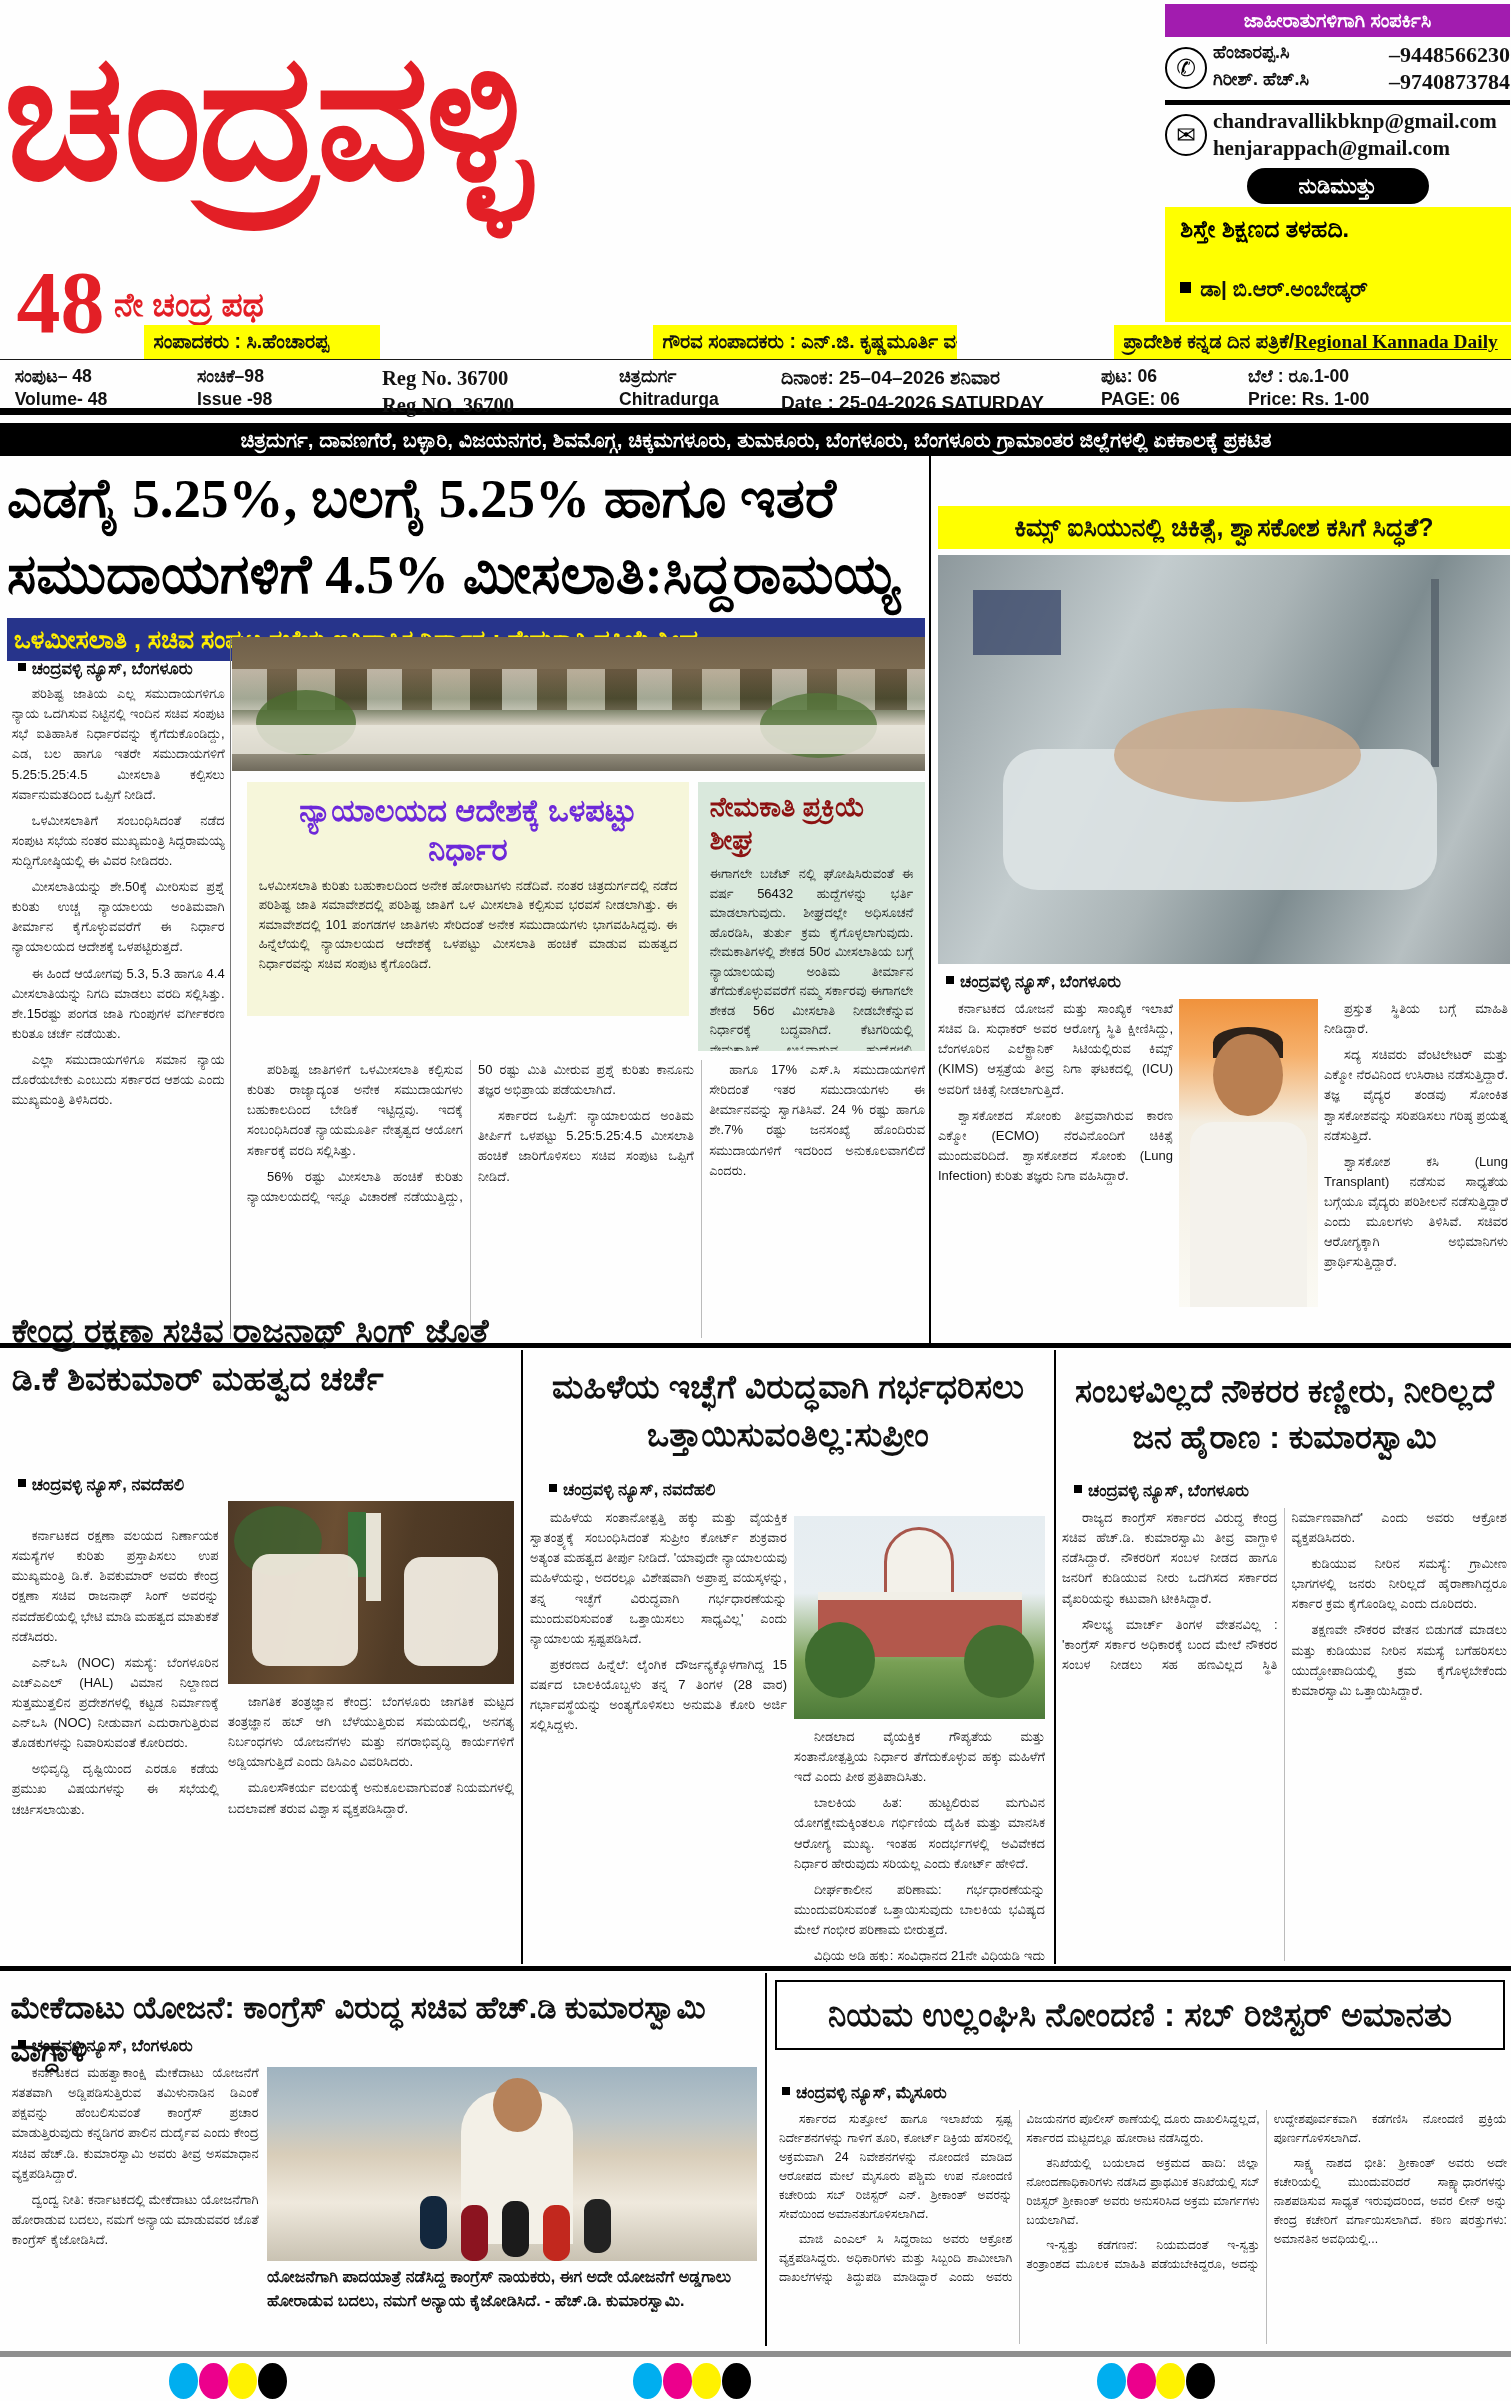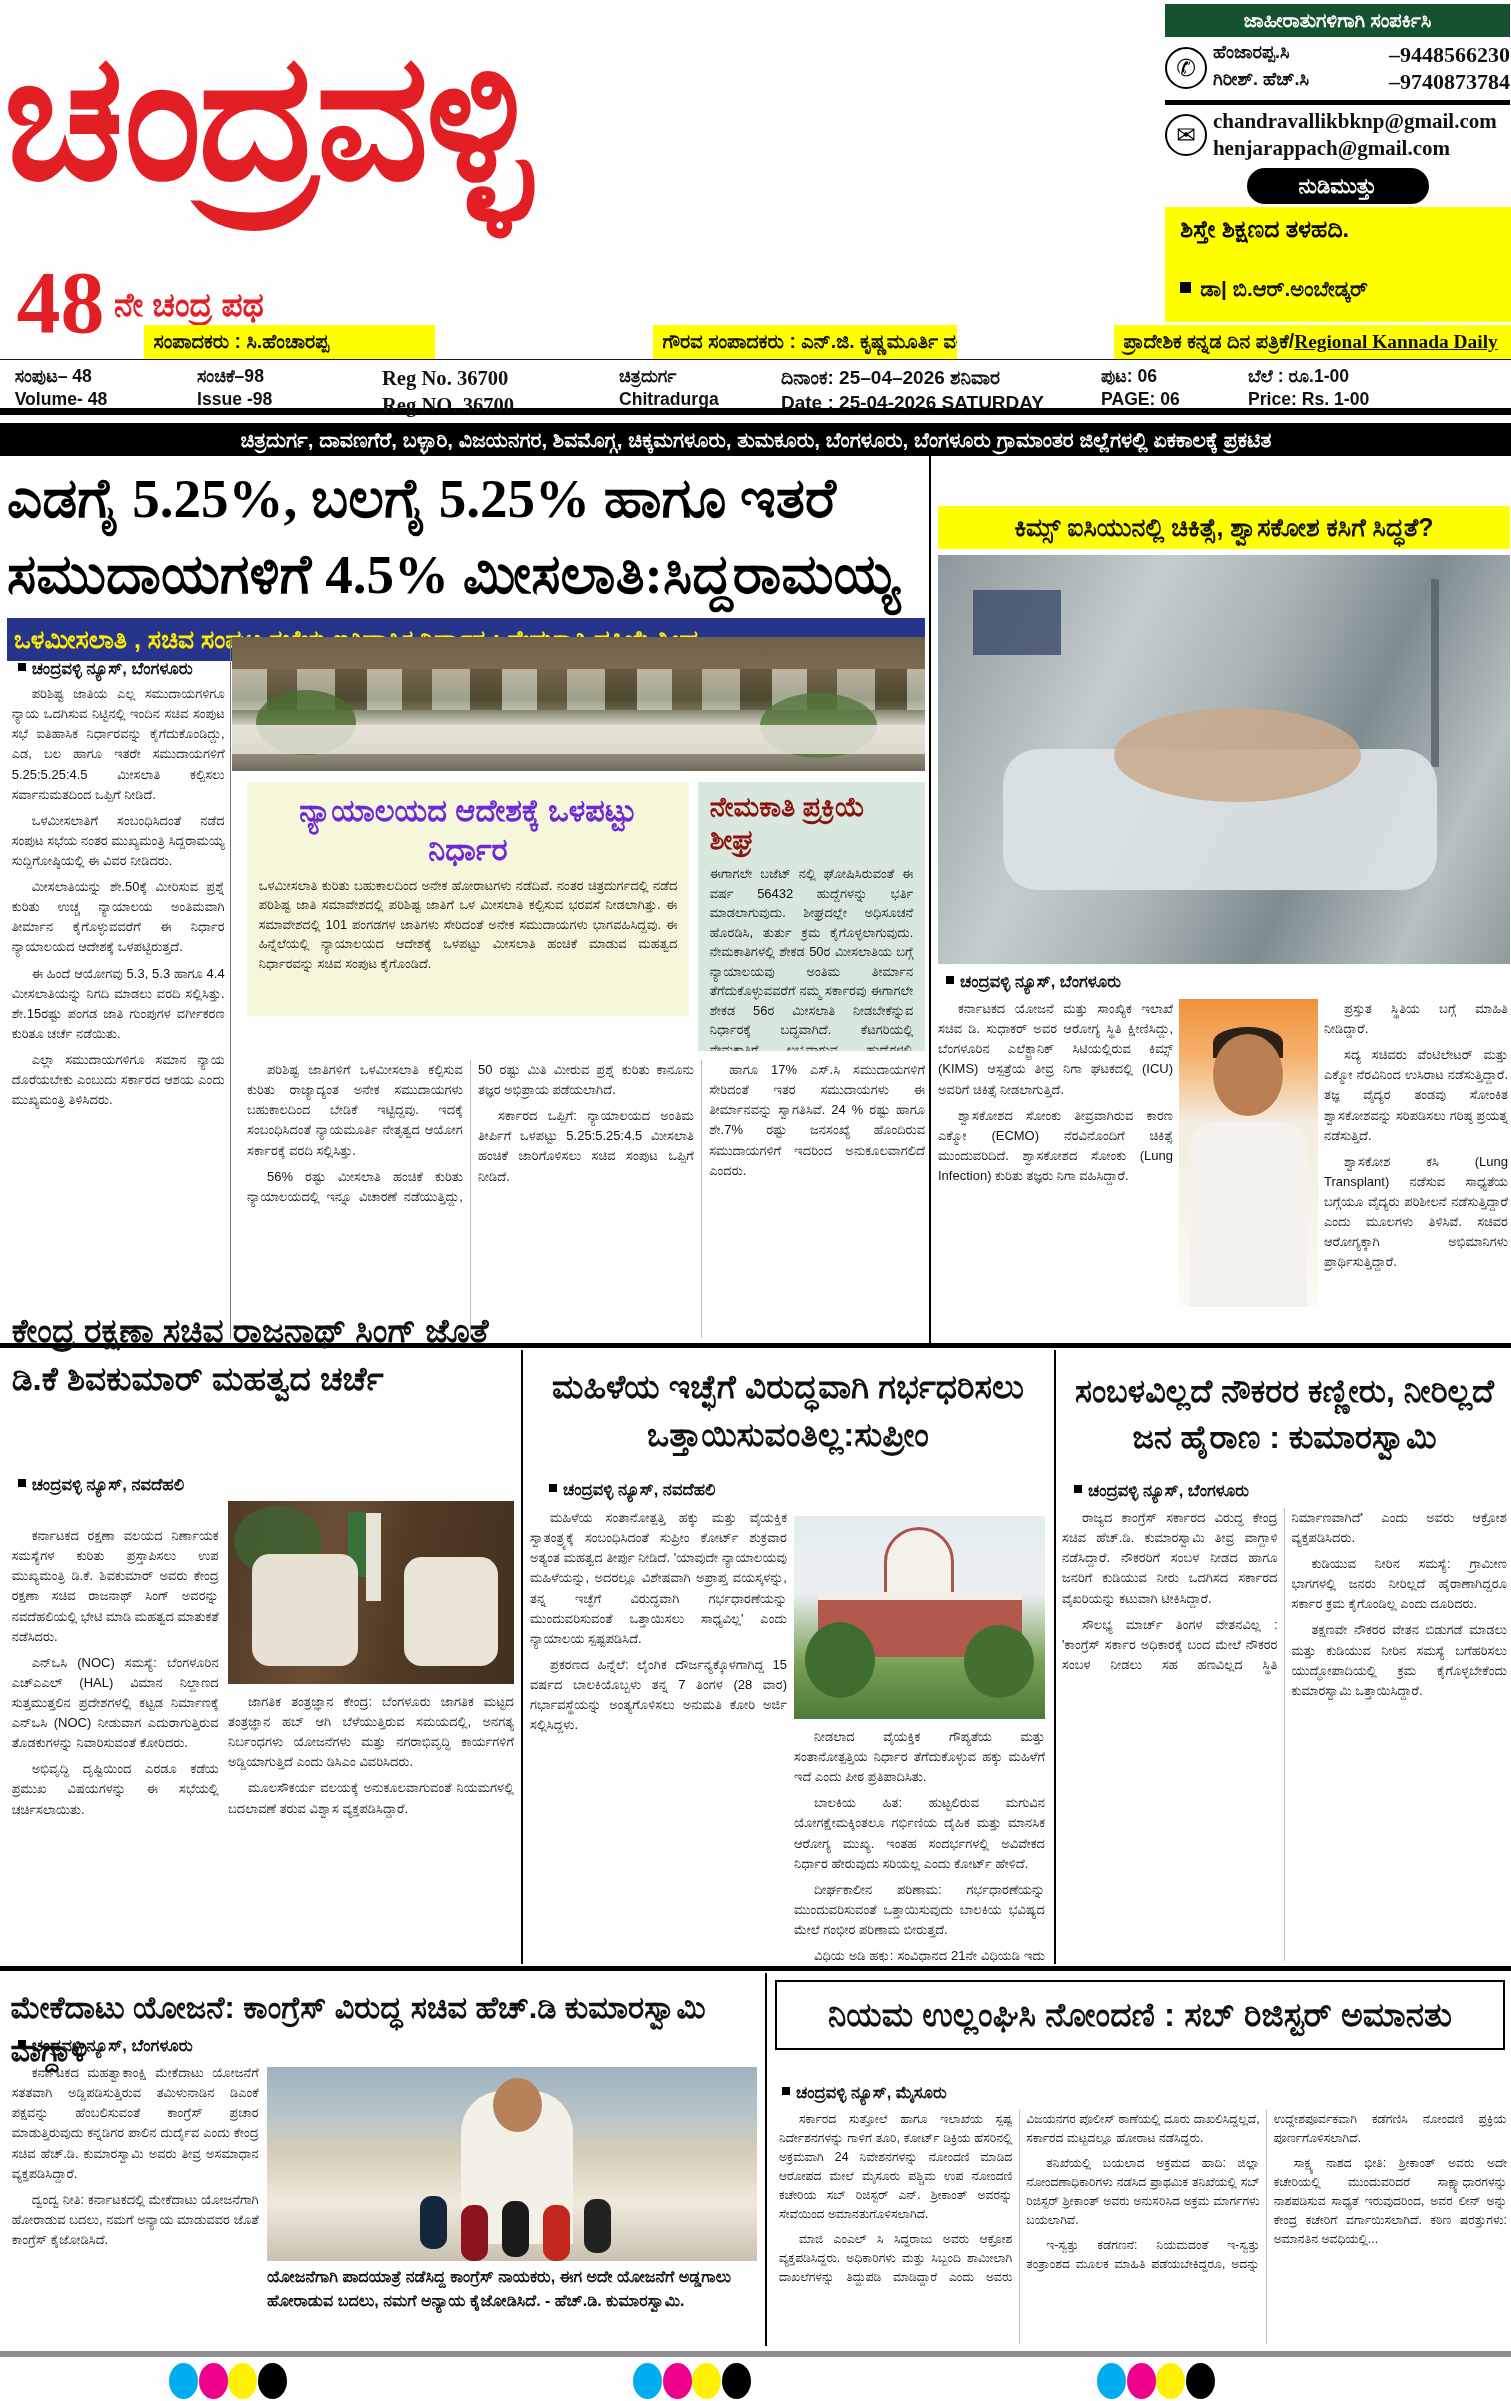--- a/index.html
+++ b/index.html
@@ -10,39 +10,39 @@
 
   
   .mast-title{left:3.5px;top:-21px;width:1151px;height:294px;overflow:hidden;
     font-size:176px;font-weight:800;color:#e31f26;line-height:276px;letter-spacing:-3.5px;white-space:nowrap;}
   .edition{left:16.4px;top:252px;color:#e31f26;white-space:nowrap;}
   .edition .num{font-family:"Liberation Serif",serif;font-size:88px;font-weight:700;vertical-align:-16.4px;}
   .edition .lbl{font-size:33px;font-weight:800;margin-left:7px;}
 
   
   .contact{left:1165px;top:3.5px;width:345px;}
-  .ad-header{background:#14532d;color:#fff;text-align:center;font-size:19.4px;font-weight:700;padding:5.3px 0;}
+  .ad-header{background:#a21caf;color:#fff;text-align:center;font-size:19.4px;font-weight:700;padding:5.3px 0;}
   .c-row{display:flex;align-items:center;margin-top:3.5px;}
   .c-icon{width:42px;height:42px;border:2.9px solid #000;border-radius:50%;flex:0 0 auto;
     display:flex;align-items:center;justify-content:center;font-size:23.5px;color:#000;margin-right:5.9px;}
   .c-lines{flex:1;}
   .p-line{display:flex;justify-content:space-between;font-weight:700;font-size:18px;line-height:1.25;}
   .p-num{font-family:"Liberation Serif",serif;font-size:22px;font-weight:700;}
   .c-divider{height:4.7px;background:#000;margin:4.7px 0 3.5px 0;}
   .e-line{font-family:"Liberation Serif",serif;font-size:21px;font-weight:700;line-height:1.25;}
   .pill{width:182px;margin:7px auto 0 auto;background:#000;color:#fff;border-radius:26px;
     text-align:center;font-size:21px;font-weight:700;padding:5.9px 0;}
   .quote-box{left:1165px;top:207px;width:346px;height:115px;background:#ffff00;padding:9.4px 15.3px;}
   .quote-text{font-size:23.5px;font-weight:800;color:#000000;}
   .quote-author{margin-top:34px;font-size:21px;font-weight:800;}
   .quote-author .sq{display:inline-block;width:10.6px;height:10.6px;background:#000;margin-right:9.4px;vertical-align:3.5px;}
 
   
   .ybar{background:#ffff00;font-weight:800;font-size:19.4px;padding:5.3px 9.4px;white-space:nowrap;overflow:hidden;}
-  .ybar1{left:144px;top:325px;width:291px;}
+  .ybar1{left:144px;top:325px;width:236px;}
   .ybar2{left:653px;top:325px;width:304px;}
   .ybar3{left:1114px;top:325px;width:397px;}
   .ybar3 .en{font-family:"Liberation Serif",serif;text-decoration:underline;}
 
   
   .info-row{left:0;top:359px;width:1512px;height:56px;border-top:1.8px solid #1a1a1a;border-bottom:7px solid #000;}
   .info-cell{position:absolute;top:4.7px;font-weight:700;font-size:17.6px;line-height:1.35;white-space:nowrap;}
   .info-cell .b{display:block;}
   .ic1{left:14.7px;} .ic2{left:197px;} .ic3{left:382px;font-family:"Liberation Serif",serif;font-size:20.6px;}
   .ic4{left:619px;} .ic5{left:781px;font-size:19px;} .ic6{left:1101px;} .ic7{left:1248px;}

